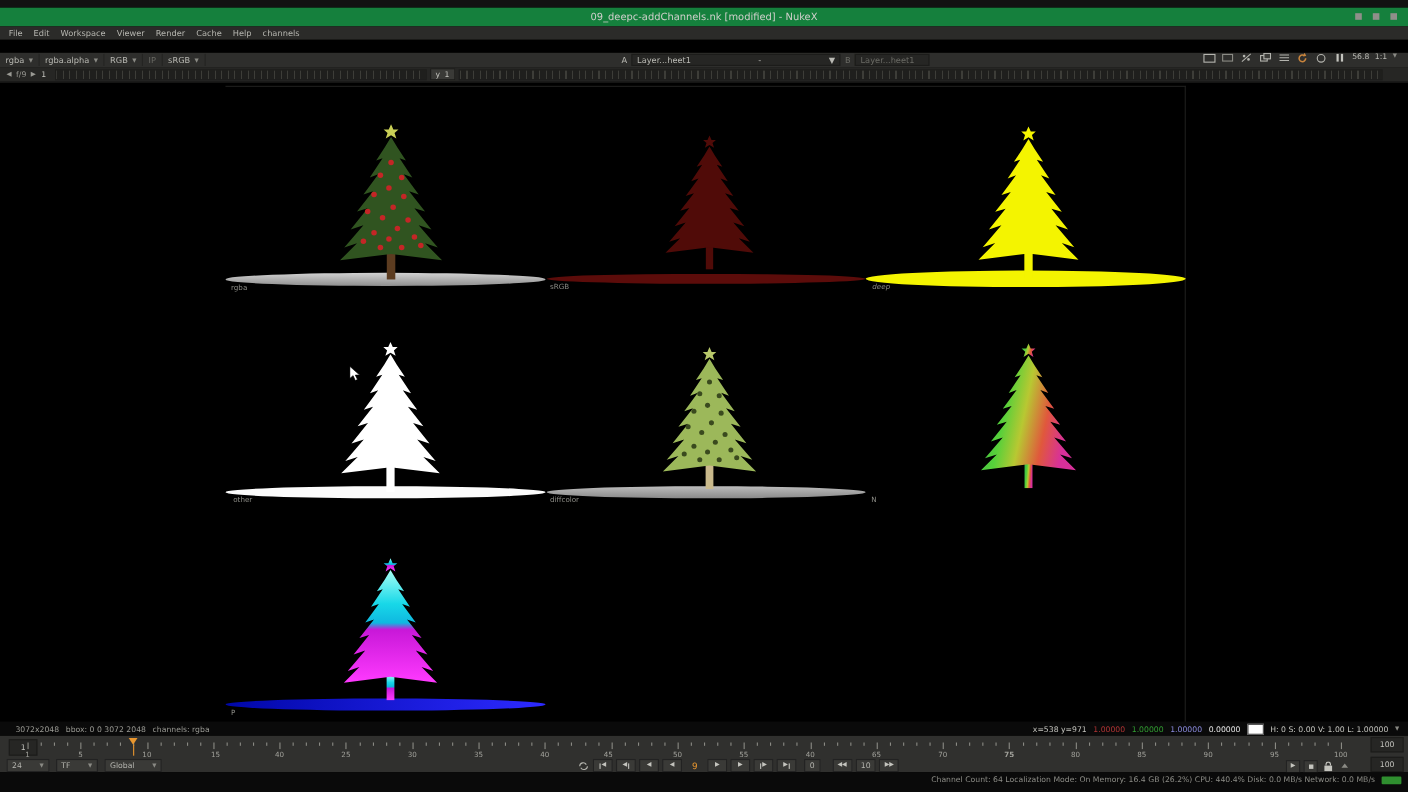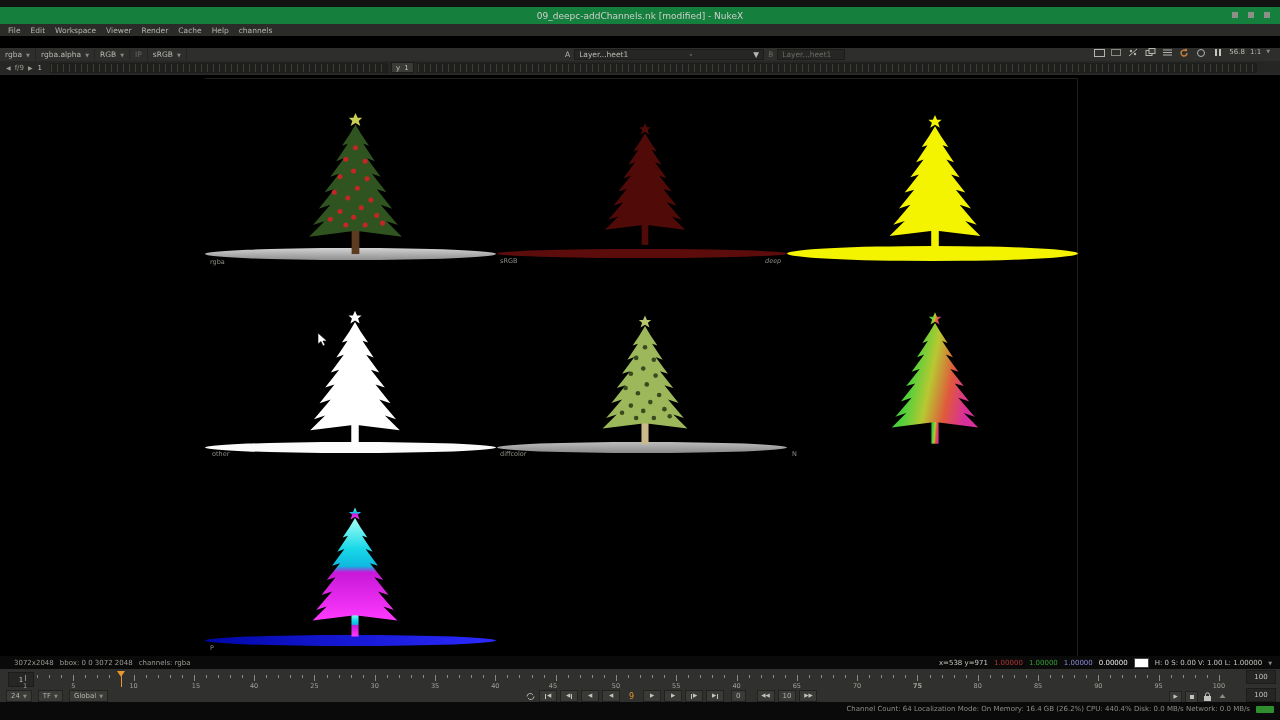--- a/index.html
+++ b/index.html
@@ -44,21 +44,21 @@
   
   #tline{left:0;top:669px;width:1280px;height:33px;background:#30302e;}
   #tlruler{position:absolute;left:0;top:1px;width:1240px;height:20px;}
   .tick{position:absolute;top:5px;width:1px;background:#8a8a84;}
   .ticknum{position:absolute;top:12px;font-size:6.5px;color:#a0a09a;transform:translateX(-50%);}
   #playhead{position:absolute;top:1px;}
   #playhead .tri{width:0;height:0;border-left:4px solid transparent;border-right:4px solid transparent;border-top:6px solid #e8962e;margin-left:-4px;}
   #playhead .ln{width:1px;height:10px;background:#e8962e;margin-left:-0.5px;}
   .rangebox{position:absolute;background:#262624;border:1px solid #1c1c1a;font-size:7px;color:#c4c4be;display:flex;align-items:center;justify-content:center;}
   #tctrl{position:absolute;left:0;top:21px;width:1280px;height:12px;display:flex;align-items:center;font-size:7px;color:#b4b4ae;}
-  .cbox{background:#3a3a37;border:1px solid #222;height:10px;display:flex;align-items:center;gap:3px;padding:0 4px;margin-left:6px;}
+  .cbox{background:#3a3a37;border:1px solid #222;height:10px;display:flex;align-items:center;gap:16px;padding:0 4px;margin-left:6px;}
   .cbox .ar{font-size:5px;color:#8a8a84;}
   #transport{position:absolute;left:524px;top:0px;display:flex;align-items:center;gap:3px;height:12px;}
   .tbtn{width:16px;height:10px;background:#3a3a37;border:1px solid #222;display:flex;align-items:center;justify-content:center;gap:1px;}
   .tbtn .g{font-size:5.5px;color:#c4c4be;line-height:1;}
   .tbtn .bar{width:1px;height:5px;background:#c4c4be;}
   .framecur{font-size:8px;color:#e8962e;margin:0 6px;}
   #tricons{position:absolute;right:52px;top:1px;display:flex;gap:3px;align-items:center;}
   
   #statusbar{left:0;top:702px;width:1280px;height:18px;background:#0a0a0a;}
   #statusbar .txt{position:absolute;right:30px;top:3px;font-size:7px;color:#8c8c86;margin-left:24px;}
@@ -242,21 +242,21 @@
     <path d="M60 14 L66 24 L74 36 L68 34 L80 52 L72 49 L86 68 L77 65 L92 84 L82 81 L98 101 L86 97 L104 118 L92 114 L108 130 L60 124 L12 130 L28 114 L16 118 L34 97 L22 101 L38 81 L28 84 L43 65 L34 68 L48 49 L40 52 L52 34 L46 36 L54 24 Z" fill="#500b08"></path>
     <polygon points="60,2 62.2,7 67,7 63.3,10.3 65,15.5 60,12.4 55,15.5 56.7,10.3 53,7 57.8,7" fill="#500b08"></polygon>
       </svg>
       <div class="tlabel" style="left: 500px; top: 182px;">sRGB</div>
       <div class="ground" style="left: 787px; top: 171px; width: 291px; height: 15px; background: rgb(244, 244, 0);"></div>
       <svg viewBox="0 0 120 150" width="118" height="142" style="position: absolute; left: 876px; top: 38px;">
         <rect x="56" y="122" width="8" height="26" fill="#f4f400"></rect>
     <path d="M60 14 L66 24 L74 36 L68 34 L80 52 L72 49 L86 68 L77 65 L92 84 L82 81 L98 101 L86 97 L104 118 L92 114 L108 130 L60 124 L12 130 L28 114 L16 118 L34 97 L22 101 L38 81 L28 84 L43 65 L34 68 L48 49 L40 52 L52 34 L46 36 L54 24 Z" fill="#f4f400"></path>
     <polygon points="60,2 62.2,7 67,7 63.3,10.3 65,15.5 60,12.4 55,15.5 56.7,10.3 53,7 57.8,7" fill="#f4f400"></polygon>
       </svg>
-      <div class="tlabel" style="left: 765px; top: 182px; font-style: italic;">deep</div>
+      <div class="tlabel" style="left: 793px; top: 182px; font-style: italic;">deep</div>
       <div class="ground" style="left: 205px; top: 367px; width: 291px; height: 11px; background: rgb(251, 251, 251);"></div>
       <svg viewBox="0 0 120 150" width="112" height="140" style="position: absolute; left: 299px; top: 234px;">
         <rect x="56" y="122" width="8" height="26" fill="#ffffff"></rect>
     <path d="M60 14 L66 24 L74 36 L68 34 L80 52 L72 49 L86 68 L77 65 L92 84 L82 81 L98 101 L86 97 L104 118 L92 114 L108 130 L60 124 L12 130 L28 114 L16 118 L34 97 L22 101 L38 81 L28 84 L43 65 L34 68 L48 49 L40 52 L52 34 L46 36 L54 24 Z" fill="#ffffff"></path>
     <polygon points="60,2 62.2,7 67,7 63.3,10.3 65,15.5 60,12.4 55,15.5 56.7,10.3 53,7 57.8,7" fill="#ffffff"></polygon>
       </svg>
       <div class="tlabel" style="left: 212px; top: 375px;">other</div>
       <div class="ground" style="left: 497px; top: 367px; width: 290px; height: 11px; background: linear-gradient(rgb(189, 189, 189), rgb(138, 138, 138));"></div>
       <svg viewBox="0 0 120 150" width="106" height="140" style="position: absolute; left: 592px; top: 235px;">
         <rect x="56" y="122" width="8" height="26" fill="#c9b98b"></rect>

